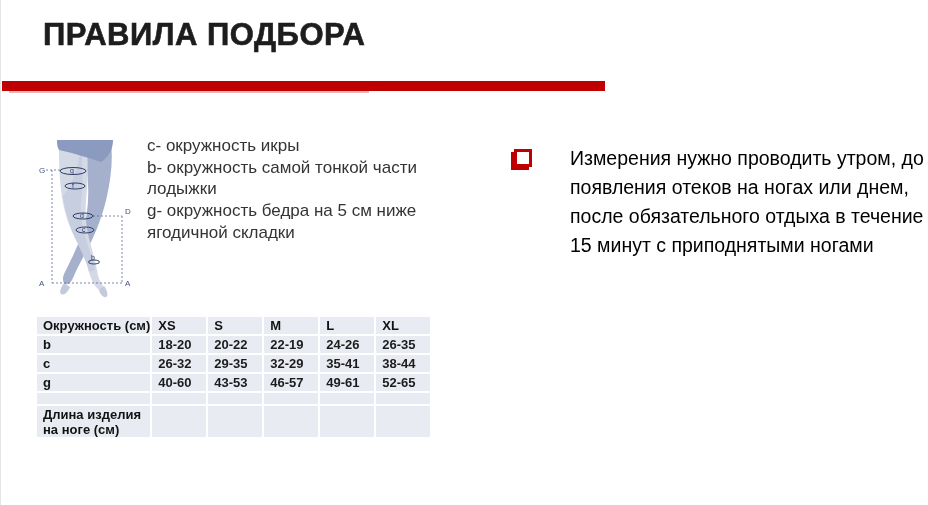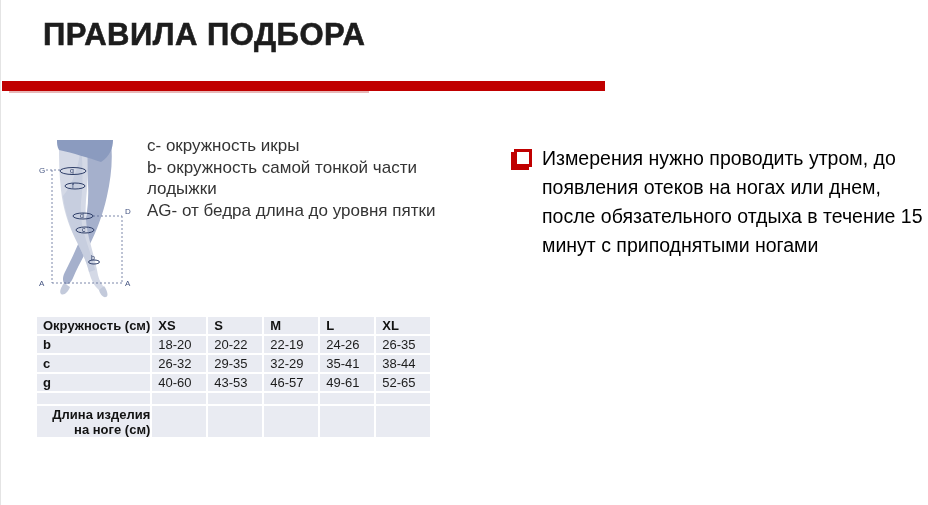--- a/index.html
+++ b/index.html
@@ -32,21 +32,21 @@
   
   .figure{position:absolute;left:36px;top:126px;width:112px;height:174px;}
   
   .notes{
     position:absolute;left:146px;top:135px;width:318px;
     font-size:17px;line-height:21.7px;color:#343434;
   }
   
   .bullet{
     position:absolute;left:510px;top:144px;width:418px;
-    display:flex;align-items:flex-start;
+    display:flex;align-items:flex-start;gap:28px;
   }
   .chk{
     flex:0 0 auto;
     width:12px;height:12px;
     border:3px solid #c00000;
     box-shadow:-3px 3px 0 0 #c00000;
     margin:5px 10px 0 3px;
     background:#ffffff;
   }
   .bullet p{
@@ -63,24 +63,24 @@
     padding:0 0 0 6px;
     text-align:left;vertical-align:middle;
     white-space:nowrap;
   }
   .size-table th{font-weight:bold;}
   .size-table .c-label{width:104px;}
   .size-table .c-size{width:48px;}
   .size-table .r-head td,.size-table .r-head th{height:17px;}
   .size-table .r-data td,.size-table .r-data th{height:17px;}
   .size-table .r-empty td,.size-table .r-empty th{height:11px;}
-  .size-table .r-length td,.size-table .r-length th{height:31px;text-align:right;}
+  .size-table .r-length td,.size-table .r-length th{height:31px;}
   .size-table .r-length th{white-space:normal;line-height:15px;}
   .size-table th.row-label{font-weight:bold;}
-  .size-table td.val{font-weight:normal;color:#1c1c1c;}
+  .size-table td.val{font-weight:bold;color:#1c1c1c;}
 </style>
 </head>
 <body>
 
 <div class="slide">
 
   <h1 class="title">ПРАВИЛА ПОДБОРА</h1>
   <div class="accent-bar"></div>
   <div class="accent-bar-shadow"></div>
 
@@ -126,21 +126,21 @@
         <text x="43" y="92">d</text>
         <text x="45" y="106">c</text>
         <text x="54" y="134">b</text>
       </g>
     </svg>
   </div>
 
   <div class="notes">
     <div>c- окружность икры</div>
     <div>b- окружность самой тонкой части лодыжки</div>
-    <div>AG- от бедра длина до уровня пятки</div>
+    <div>g- окружность бедра на 5 см ниже ягодичной складки</div>
   </div>
 
   <div class="bullet">
     <span class="chk"></span>
     <p>Измерения нужно проводить утром, до появления отеков на ногах или днем, после обязательного отдыха в течение 15 минут с приподнятыми ногами</p>
   </div>
 
   <table class="size-table">
     <thead>
       <tr class="r-head">

